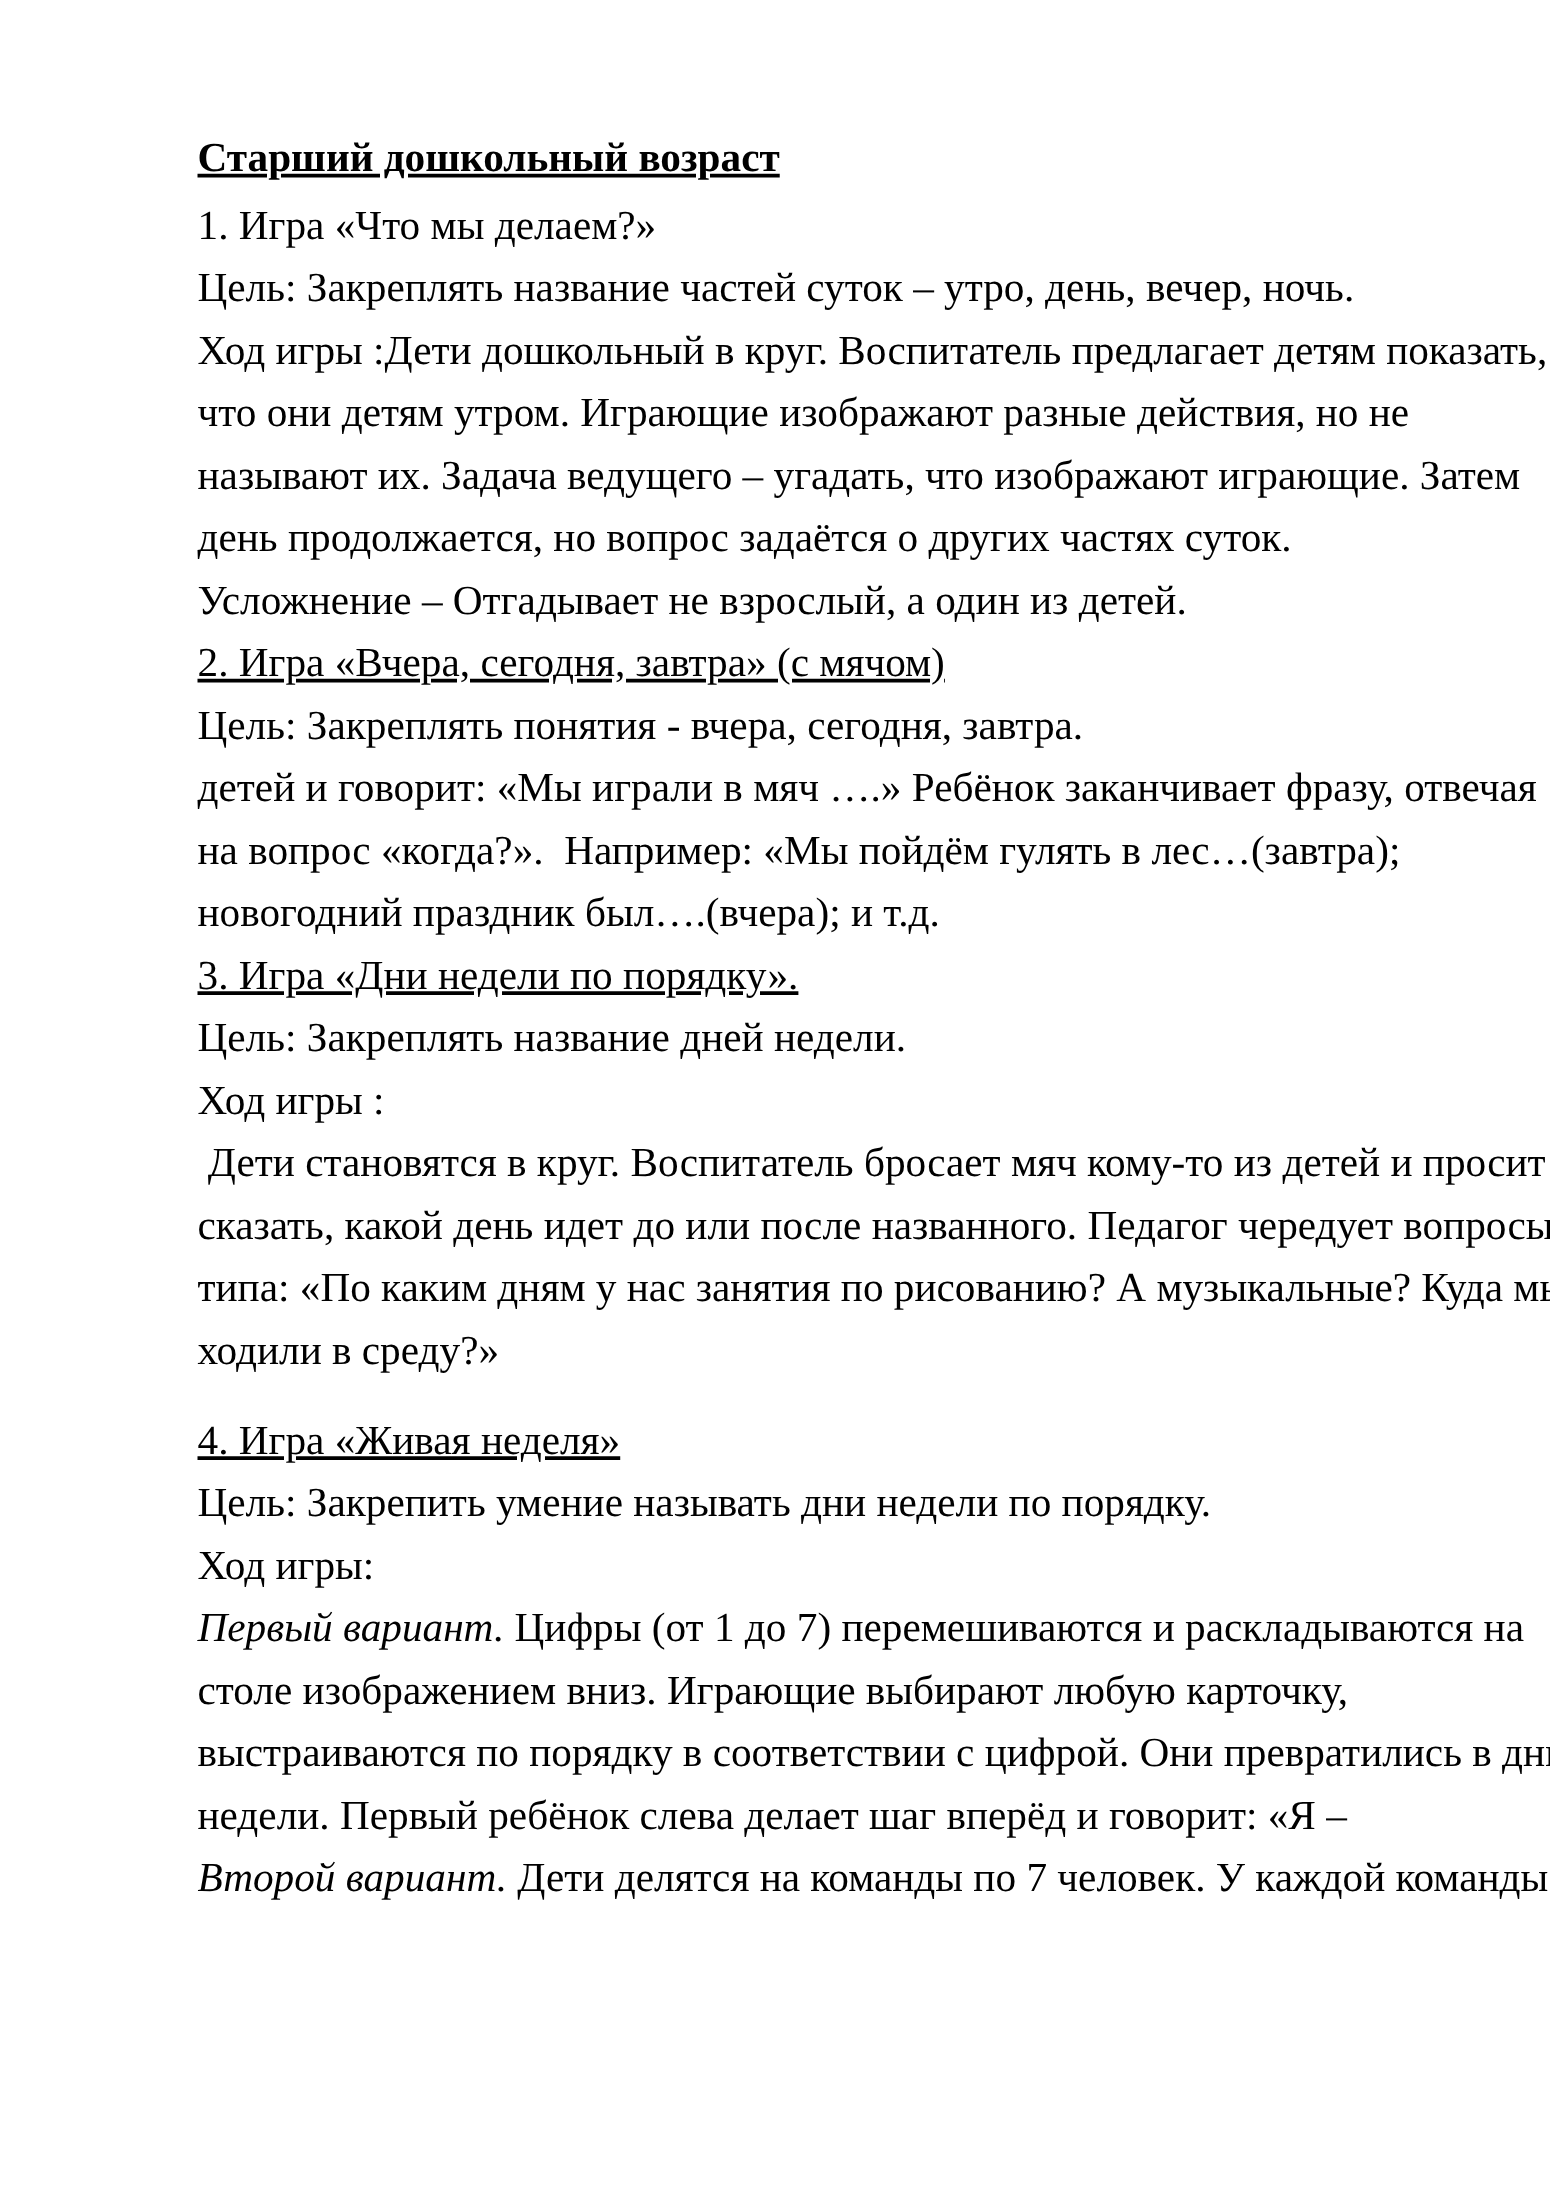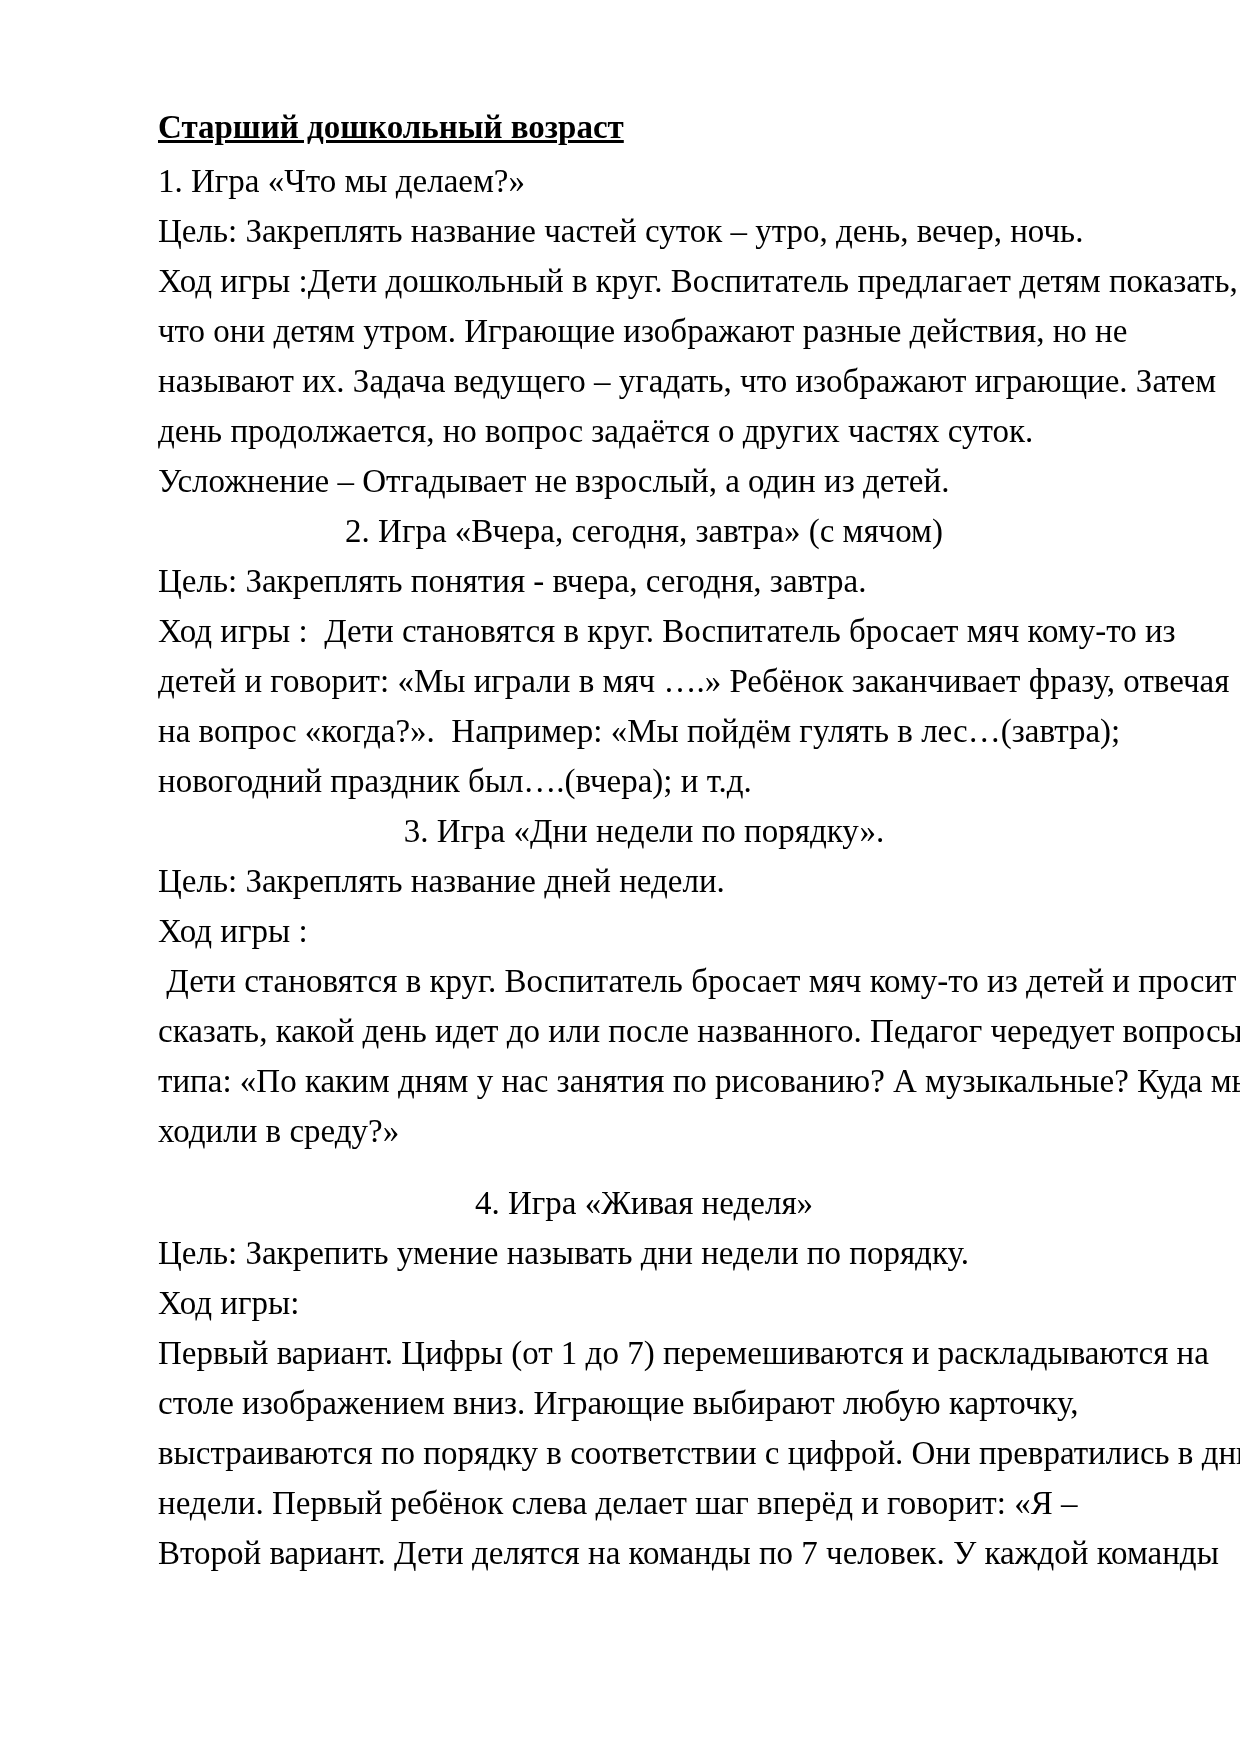--- a/index.html
+++ b/index.html
@@ -23,23 +23,24 @@
     height: 50px;
     line-height: 50px;
     white-space: pre;
   }
   .title {
     font-weight: bold;
     text-decoration: underline;
     margin-bottom: 4px;
   }
   .u {
-    text-align: center;
+    text-decoration: underline;
   }
   .italic {
+    font-style: italic;
   }
   .spacer {
     height: 22px;
   }
 </style>
 </head>
 <body>
 
 <div class="page">
   <div class="line title">Старший дошкольный возраст</div>
@@ -47,21 +48,20 @@
   <div class="line">1. Игра «Что мы делаем?»</div>
   <div class="line">Цель: Закреплять название частей суток – утро, день, вечер, ночь.</div>
   <div class="line">Ход игры :Дети дошкольный в круг. Воспитатель предлагает детям показать,</div>
   <div class="line">что они детям утром. Играющие изображают разные действия, но не</div>
   <div class="line">называют их. Задача ведущего – угадать, что изображают играющие. Затем</div>
   <div class="line">день продолжается, но вопрос задаётся о других частях суток.</div>
   <div class="line">Усложнение – Отгадывает не взрослый, а один из детей.</div>
 
   <div class="line u">2. Игра «Вчера, сегодня, завтра» (с мячом)</div>
   <div class="line">Цель: Закреплять понятия - вчера, сегодня, завтра.</div>
-  <div class="line">Ход игры :  Дети становятся в круг. Воспитатель бросает мяч кому-то из</div>
   <div class="line">детей и говорит: «Мы играли в мяч ….» Ребёнок заканчивает фразу, отвечая</div>
   <div class="line">на вопрос «когда?».  Например: «Мы пойдём гулять в лес…(завтра);</div>
   <div class="line">новогодний праздник был….(вчера); и т.д.</div>
 
   <div class="line u">3. Игра «Дни недели по порядку».</div>
   <div class="line">Цель: Закреплять название дней недели.</div>
   <div class="line">Ход игры :</div>
   <div class="line"> Дети становятся в круг. Воспитатель бросает мяч кому-то из детей и просит</div>
   <div class="line">сказать, какой день идет до или после названного. Педагог чередует вопросы</div>
   <div class="line">типа: «По каким дням у нас занятия по рисованию? А музыкальные? Куда мы</div>

